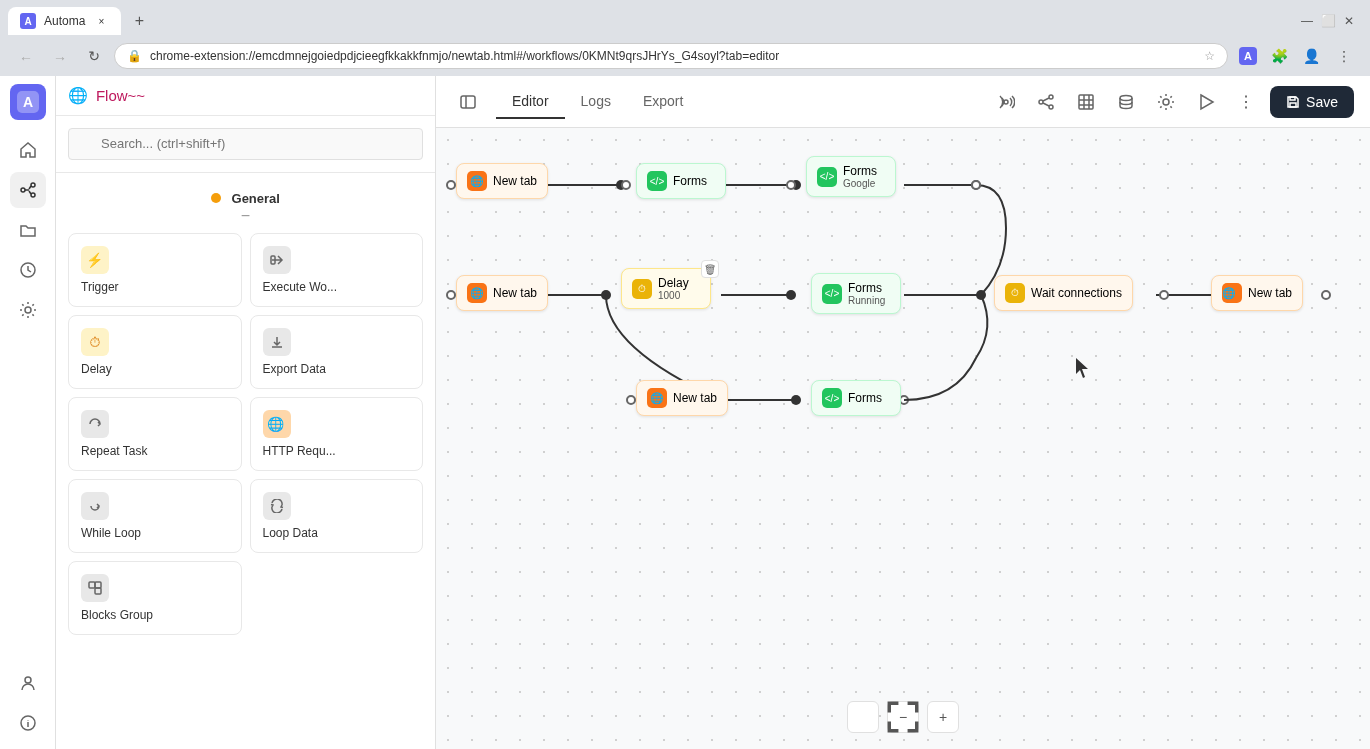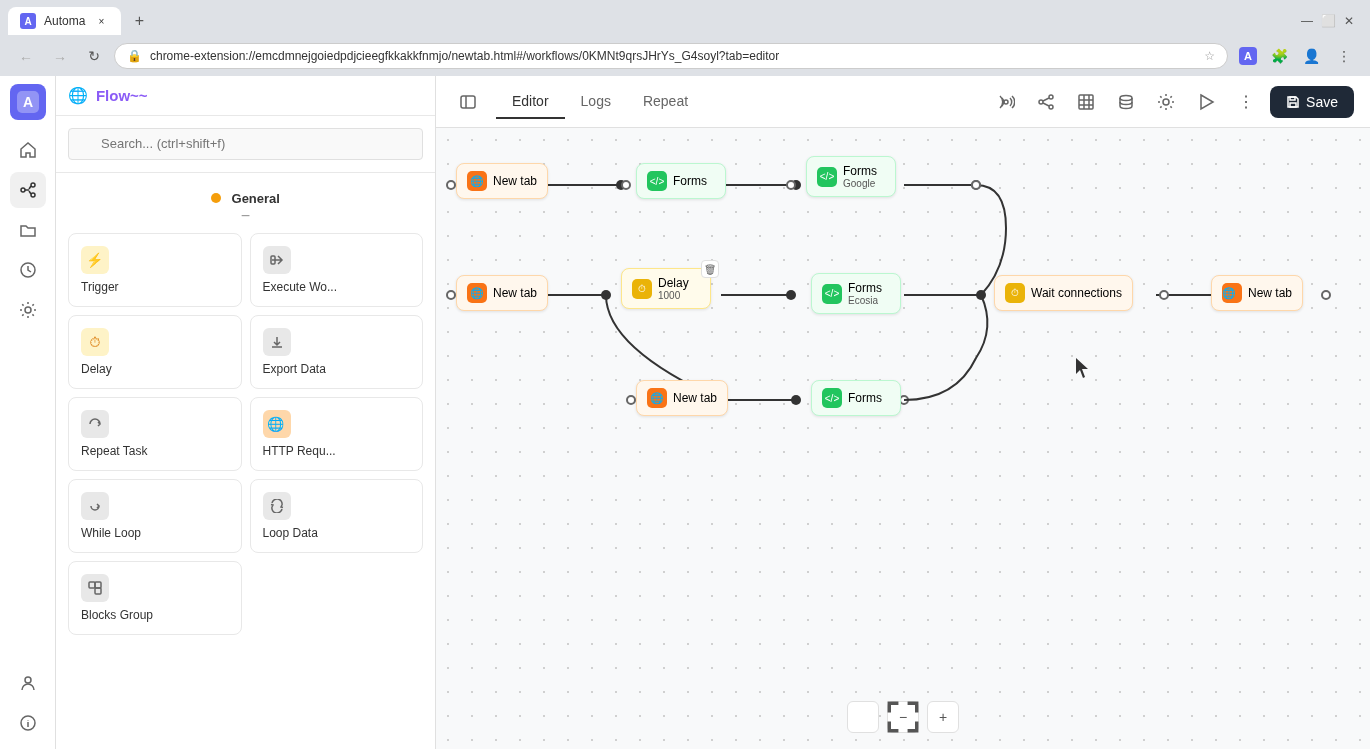--- a/index.html
+++ b/index.html
@@ -171,21 +171,21 @@
       <svg width="18" height="18" viewBox="0 0 18 18" fill="none" stroke="#666" stroke-width="1.5">
           <circle cx="9" cy="9" r="7"></circle>
           <path d="M9 8v5M9 6v.5"></path>
         </svg>
     </div>
   </div>
 
   <div class="blocks-panel">
     <div style="display:flex;align-items:center;padding:10px 12px;border-bottom:1px solid #e8e8e8;gap:8px;">
       <span style="font-size:16px;">🌐</span>
-      <span style="font-size:15px;font-weight:700;color:#8b5cf6;">Flow~~</span>
+      <span style="font-size:15px;font-weight:400;color:#be185d;">Flow~~</span>
     </div>
     <div class="blocks-search">
       <div class="search-wrapper">
         <span class="search-icon-abs">🔍</span>
         <input type="text" class="search-input" placeholder="Search... (ctrl+shift+f)" style="">
       </div>
     </div>
     <div class="blocks-list">
       <div class="category-header">
         <div>
@@ -278,21 +278,21 @@
     <div class="editor-toolbar">
       <div class="sidebar-toggle">
         <svg width="18" height="18" viewBox="0 0 18 18" fill="none" stroke="#666" stroke-width="1.5">
             <rect x="2" y="3" width="14" height="12" rx="2"></rect>
             <path d="M7 3v12"></path>
           </svg>
       </div>
       <div class="toolbar-tabs">
         <div class="toolbar-tab active">Editor</div>
         <div class="toolbar-tab">Logs</div>
-        <div class="toolbar-tab">Repeat</div>
+        <div class="toolbar-tab">Export</div>
       </div>
       <div class="toolbar-spacer"></div>
       <div class="toolbar-actions">
         <div class="toolbar-icon-btn">
           <svg width="18" height="18" viewBox="0 0 18 18" fill="none" stroke="#666" stroke-width="1.5">
               <path d="M9 9m-2 0a2 2 0 104 0 2 2 0 10-4 0"></path>
               <path d="M5 13a5.6 5.6 0 000-8M13 5a5.6 5.6 0 010 8"></path>
               <path d="M3 15a8 8 0 000-12M15 3a8 8 0 010 12"></path>
             </svg>
         </div>
@@ -424,21 +424,21 @@
             </div>
             <div style="position:absolute;top:-8px;right:-8px;width:18px;height:18px;background:white;border:1px solid #e0e0e0;border-radius:4px;display:flex;align-items:center;justify-content:center;font-size:10px;cursor:pointer;color:#555;">🗑</div>
           </div>
         </div>
 
         <div style="position:absolute; left:375px; top:145px;">
           <div class="node-box node-green" style="display:flex;align-items:center;gap:6px;padding:7px 10px;border-radius:8px;background:#f0fdf4;border:1px solid #bbf7d0;box-shadow:0 1px 3px rgba(0,0,0,0.1);">
             <div style="background:#22c55e;color:white;border-radius:5px;width:20px;height:20px;display:flex;align-items:center;justify-content:center;font-size:10px;">&lt;/&gt;</div>
             <div style="display:flex;flex-direction:column;">
               <span style="font-size:12px;font-weight:500;">Forms</span>
-              <span style="font-size:10px;color:#555;">Ecosia</span>
+              <span style="font-size:10px;color:#555;">Running</span>
             </div>
           </div>
         </div>
 
         <div style="position:absolute; left:558px; top:147px;">
           <div class="node-box" style="display:flex;align-items:center;gap:6px;padding:7px 10px;border-radius:8px;background:#fff7ed;border:1px solid #fed7aa;box-shadow:0 1px 3px rgba(0,0,0,0.1);">
             <div style="background:#eab308;color:white;border-radius:5px;width:20px;height:20px;display:flex;align-items:center;justify-content:center;font-size:10px;">⏱</div>
             <span style="font-size:12px;font-weight:500;">Wait connections</span>
           </div>
         </div>

